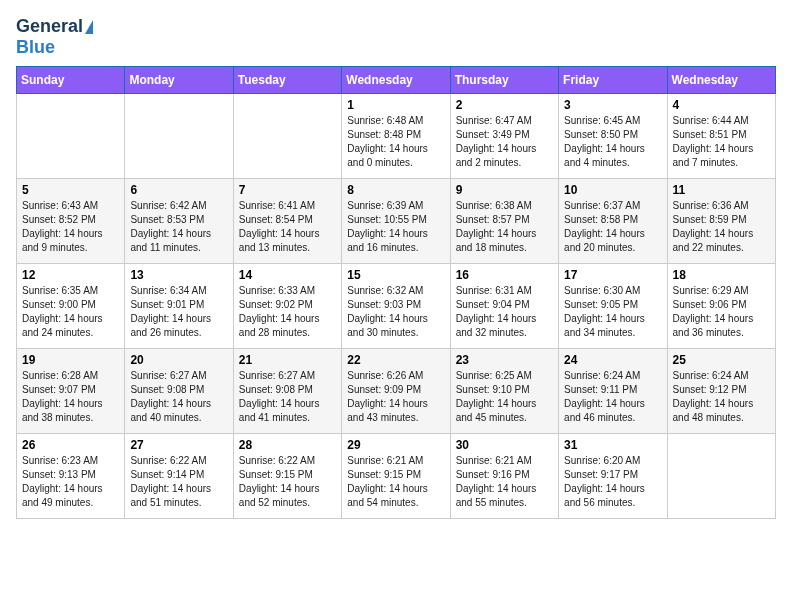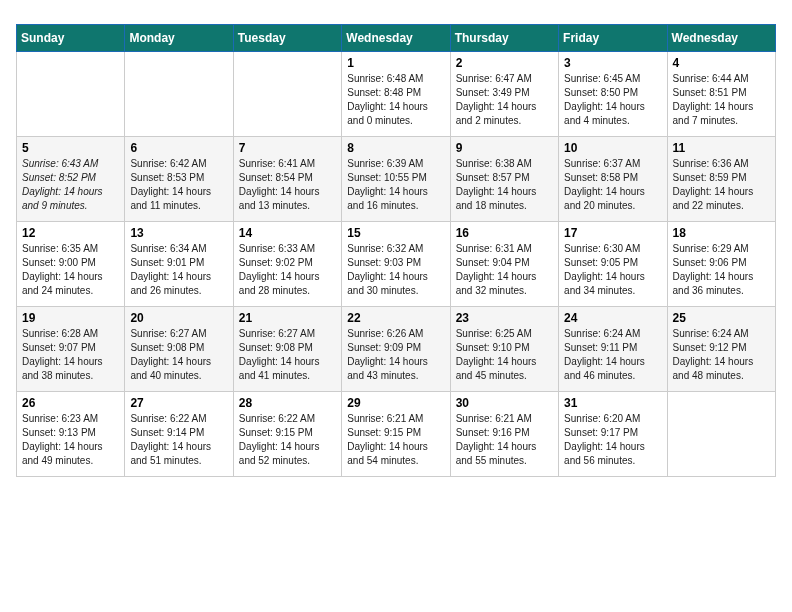--- a/index.html
+++ b/index.html
@@ -56,21 +56,21 @@
       font-size: 15px;
       color: #333;
       margin-top: 2px;
     }
     table {
       width: 100%;
       border-collapse: collapse;
       font-size: 11px;
     }
     thead tr th {
-      background-color: #0f766e;
+      background-color: #8b5cf6;
       color: #fff;
       padding: 6px 4px;
       text-align: left;
       font-size: 12px;
       font-weight: bold;
       border: 1px solid #1a6ab5;
     }
     tbody tr td {
       border: 1px solid #ccc;
       padding: 4px 5px;
@@ -95,20 +95,27 @@
       color: #222;
     }
     .empty-cell {
       background: #fff !important;
     }
   </style>
 </head>
 <body>
 
 <div class="header-area">
+  <div class="logo">
+    <div class="logo-top">
+      <span class="logo-general">General</span>
+      <span class="logo-icon"></span>
+    </div>
+    <span class="logo-blue">Blue</span>
+  </div>
 </div>
 
 <table>
   <thead>
     <tr>
     <th>Sunday</th>
         <th>Monday</th>
         <th>Tuesday</th>
         <th>Wednesday</th>
         <th>Thursday</th>
@@ -146,21 +153,21 @@
           <span class="day-number">4</span>
           <div class="day-info" style="white-space: pre-line;">Sunrise: 6:44 AM
 Sunset: 8:51 PM
 Daylight: 14 hours
 and 7 minutes.</div>
         </td>
       </tr>
       <tr>
         <td>
           <span class="day-number">5</span>
-          <div class="day-info" style="white-space: pre-line; font-style: italic;">Sunrise: 6:43 AM
+          <div class="day-info" style="white-space: pre-line;">Sunrise: 6:43 AM
 Sunset: 8:52 PM
 Daylight: 14 hours
 and 9 minutes.</div>
         </td>
         <td>
           <span class="day-number">6</span>
           <div class="day-info" style="white-space: pre-line;">Sunrise: 6:42 AM
 Sunset: 8:53 PM
 Daylight: 14 hours
 and 11 minutes.</div>

